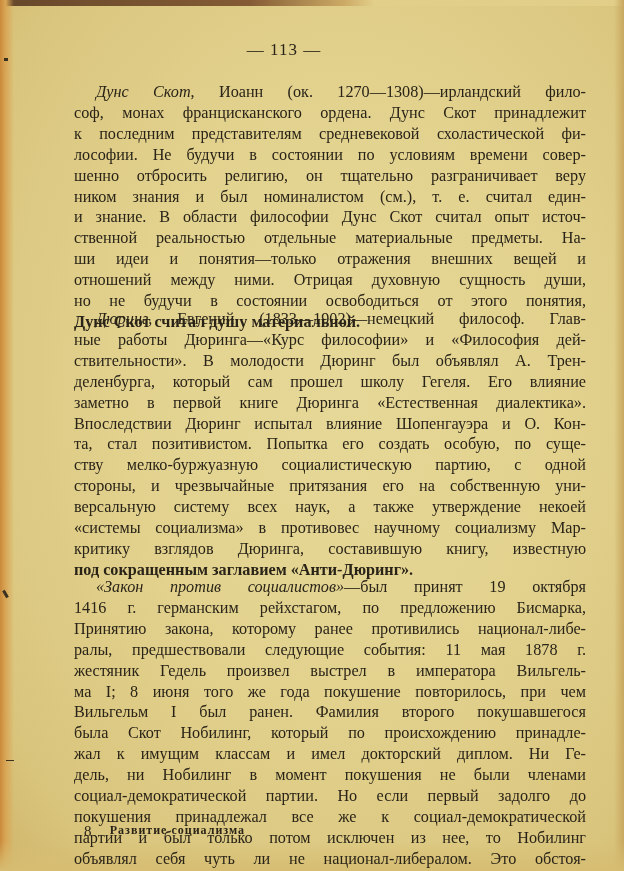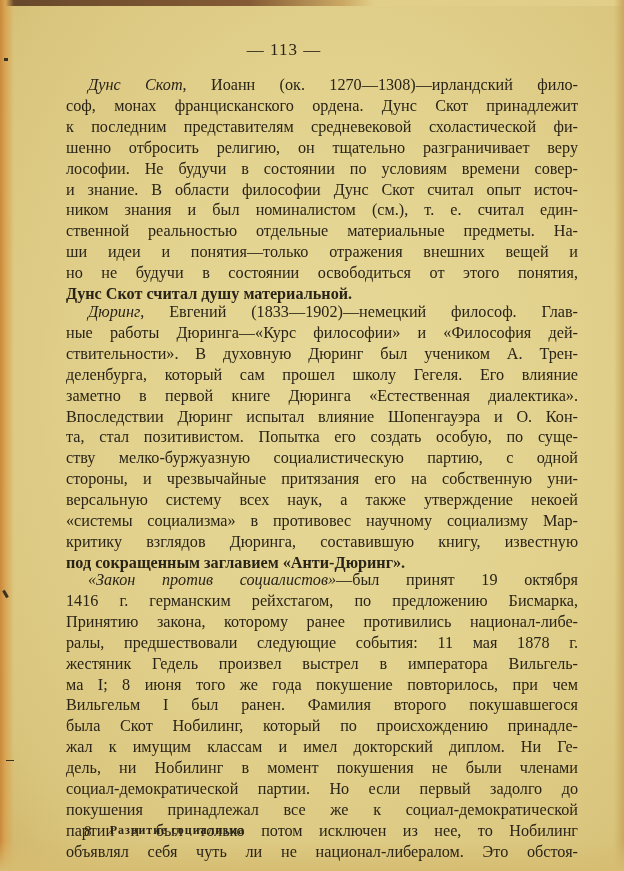--- a/index.html
+++ b/index.html
@@ -50,25 +50,26 @@
       position: absolute;
       top: 40px;
       left: 0;
       width: 568px;
       text-align: center;
       font-size: 17px;
       letter-spacing: 1px;
     }
     .text-block {
       position: absolute;
-      left: 66px;
+      left: 74px;
       width: 512px;
       font-size: 16.2px;
       line-height: 20.9px;
       text-align: justify;
+      margin-top: 7px;
     }
     .text-block .line {
       display: block;
       text-align: justify;
       text-align-last: justify;
       white-space: nowrap;
       overflow: visible;
     }
     .text-block .line.last {
       text-align-last: left;
@@ -113,34 +114,35 @@
   <div class="left-edge"></div>
   <div class="right-edge"></div>
   <div class="bottom-edge"></div>
 
   <div class="page-number">— 113 —</div>
 
   <div class="text-block" id="entry-duns">
     <span class="line indent"><span class="term">Дунс Скот</span><span>, Иоанн  (ок. 1270—1308)—ирландский фило-</span></span>
     <span class="line">соф, монах францисканского ордена. Дунс Скот принадлежит</span>
     <span class="line">к последним представителям средневековой схоластической фи-</span>
+    <span class="line">лософии. Не будучи в состоянии по условиям времени совер-</span>
     <span class="line">шенно отбросить религию, он тщательно разграничивает веру</span>
-    <span class="line">лософии. Не будучи в состоянии по условиям времени совер-</span>
+    <span class="line">ником знания и был номиналистом (см.), т. е. считал един-</span>
     <span class="line">и знание. В области философии Дунс Скот считал опыт источ-</span>
-    <span class="line">ником знания и был номиналистом (см.), т. е. считал един-</span>
     <span class="line">ственной реальностью отдельные материальные предметы. На-</span>
     <span class="line">ши идеи и понятия—только отражения внешних вещей и</span>
+    <span class="line">отношений между ними. Отрицая духовную сущность души,</span>
     <span class="line">но не будучи в состоянии освободиться от этого понятия,</span>
     <span class="line last">Дунс Скот считал душу материальной.</span>
   </div>
 
   <div class="text-block" id="entry-duering">
     <span class="line indent"><span class="term">Дюринг</span><span>, Евгений (1833—1902)—немецкий философ. Глав-</span></span>
     <span class="line">ные работы Дюринга—«Курс философии» и «Философия дей-</span>
-    <span class="line">ствительности». В духовную Дюринг был учеником А. Трен-</span>
+    <span class="line">ствительности». В молодости Дюринг был объявлял А. Трен-</span>
     <span class="line">деленбурга, который сам прошел школу Гегеля. Его влияние</span>
     <span class="line">заметно в первой книге Дюринга «Естественная диалектика».</span>
     <span class="line">Впоследствии Дюринг испытал влияние Шопенгауэра и О. Кон-</span>
     <span class="line">та, стал позитивистом. Попытка его создать особую, по суще-</span>
     <span class="line">ству мелко-буржуазную социалистическую партию, с одной</span>
     <span class="line">стороны, и чрезвычайные притязания его на собственную уни-</span>
     <span class="line">версальную систему всех наук, а также утверждение некоей</span>
     <span class="line">«системы социализма» в противовес научному социализму Мар-</span>
     <span class="line">критику взглядов Дюринга, составившую книгу, известную</span>
     <span class="line last">под сокращенным заглавием «Анти-Дюринг».</span>

